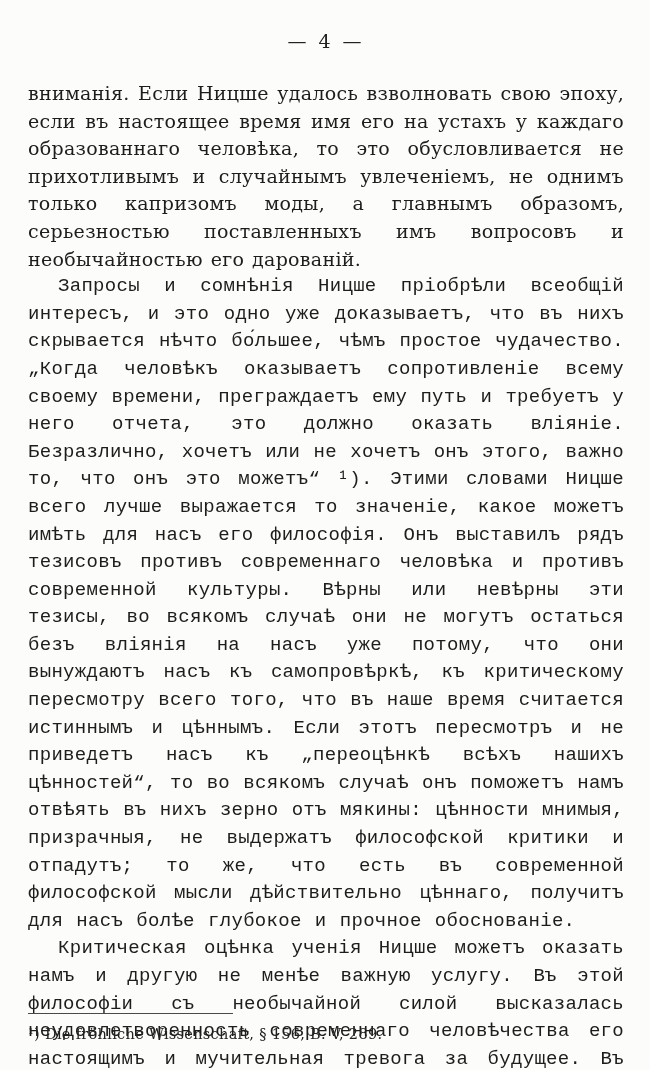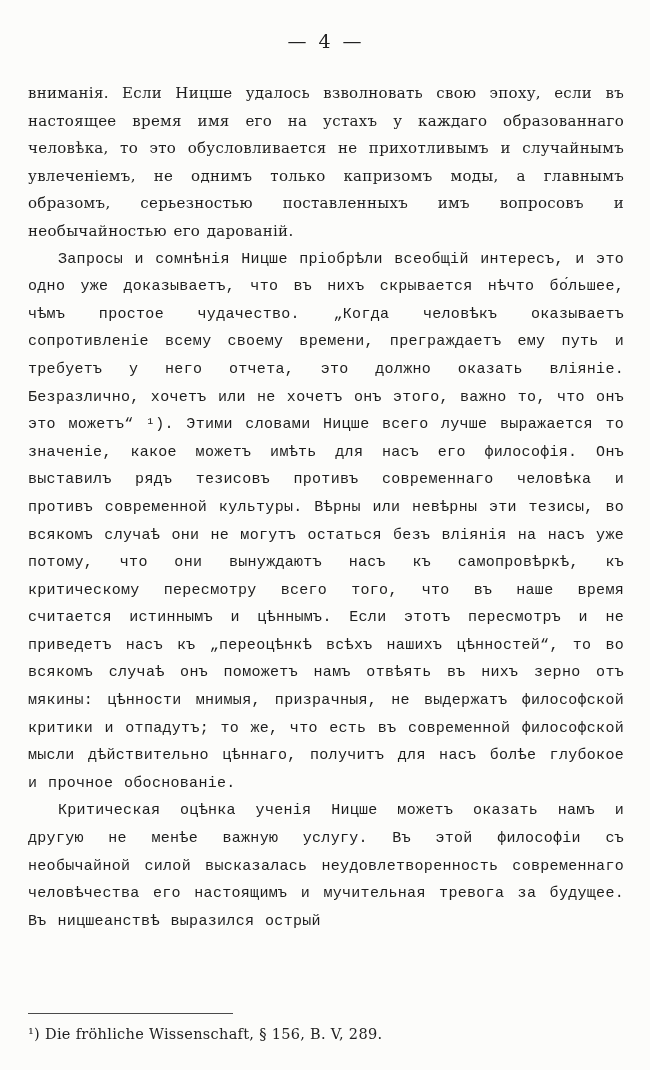--- a/index.html
+++ b/index.html
@@ -26,21 +26,21 @@
     font-size: 19px;
     letter-spacing: 3px;
     margin-bottom: 28px;
     color: #222;
   }
   .text-block {
     width: 596px;
   }
   .text-block p {
     margin: 0;
-    font-size: 15px;
+    font-size: 19px;
     line-height: 27.6px;
     text-align: justify;
     letter-spacing: 0.3px;
     word-spacing: 1.5px;
   }
   .text-block p.indent {
     text-indent: 30px;
     font-family: Liberation Mono, monospace;
   }
   .footnote-area {

